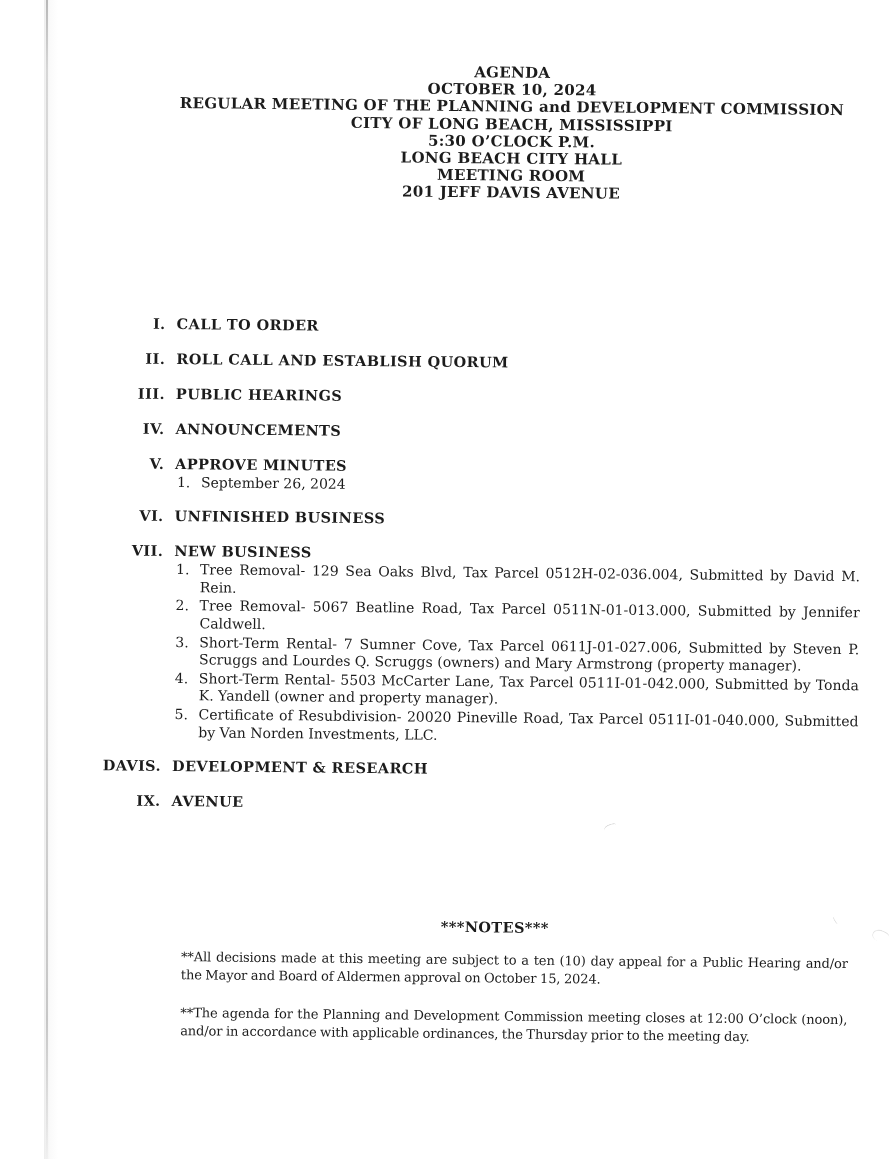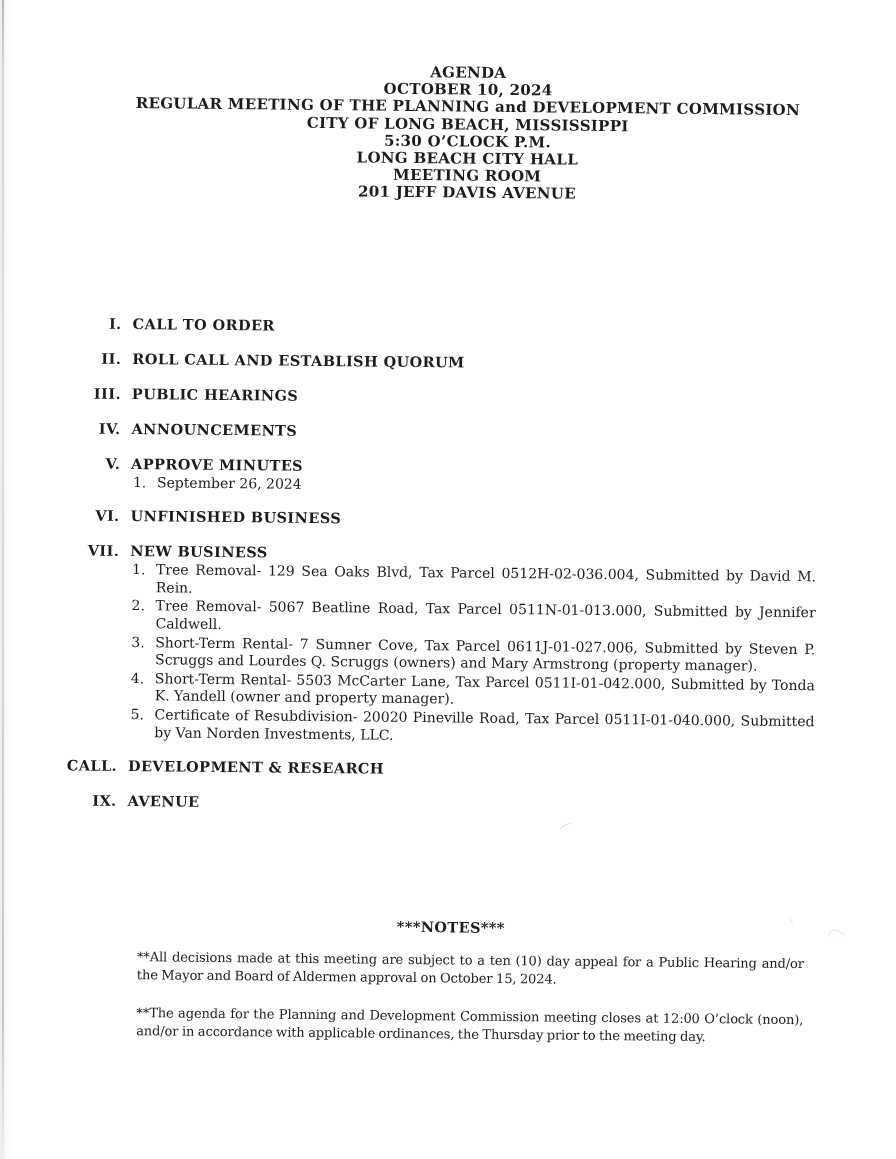--- a/index.html
+++ b/index.html
@@ -12,20 +12,21 @@
     height: 1159px;
     overflow: hidden;
     position: relative;
     font-family: "DejaVu Serif", serif;
     color: #1c1c1c;
   }
   .page {
     position: absolute;
     inset: 0;
     background: linear-gradient(90deg, #ededed 0px, #fafafa 6px, #ffffff 14px);
+    margin-left: 44px;
   }
   
   .scan-edge {
     position: absolute;
     left: 2px;
     top: 0;
     width: 2px;
     height: 100%;
     background: linear-gradient(180deg,
       #8f8f8f 0%, #c2c2c2 6%, #cfcfcf 35%, #bdbdbd 60%,
@@ -229,21 +230,21 @@
               <span class="sub-num">4.</span>
               <span class="sub-text">Short-Term Rental- 5503 McCarter Lane, Tax Parcel 0511I-01-042.000, Submitted by Tonda K. Yandell (owner and property manager).</span>
             </div>
               <div class="sub-item">
               <span class="sub-num">5.</span>
               <span class="sub-text">Certificate of Resubdivision- 20020 Pineville Road, Tax Parcel 0511I-01-040.000, Submitted by Van Norden Investments, LLC.</span>
             </div>
             </div>
         </section><section class="agenda-item">
           <div class="item-head">
-            <span class="numeral">CALL.</span><span class="title">DEVELOPMENT &amp; RESEARCH</span>
+            <span class="numeral">DAVIS.</span><span class="title">DEVELOPMENT &amp; RESEARCH</span>
           </div>
           <div class="sub-list">
             
           </div>
         </section><section class="agenda-item">
           <div class="item-head">
             <span class="numeral">IX.</span><span class="title">AVENUE</span>
           </div>
           <div class="sub-list">
             

